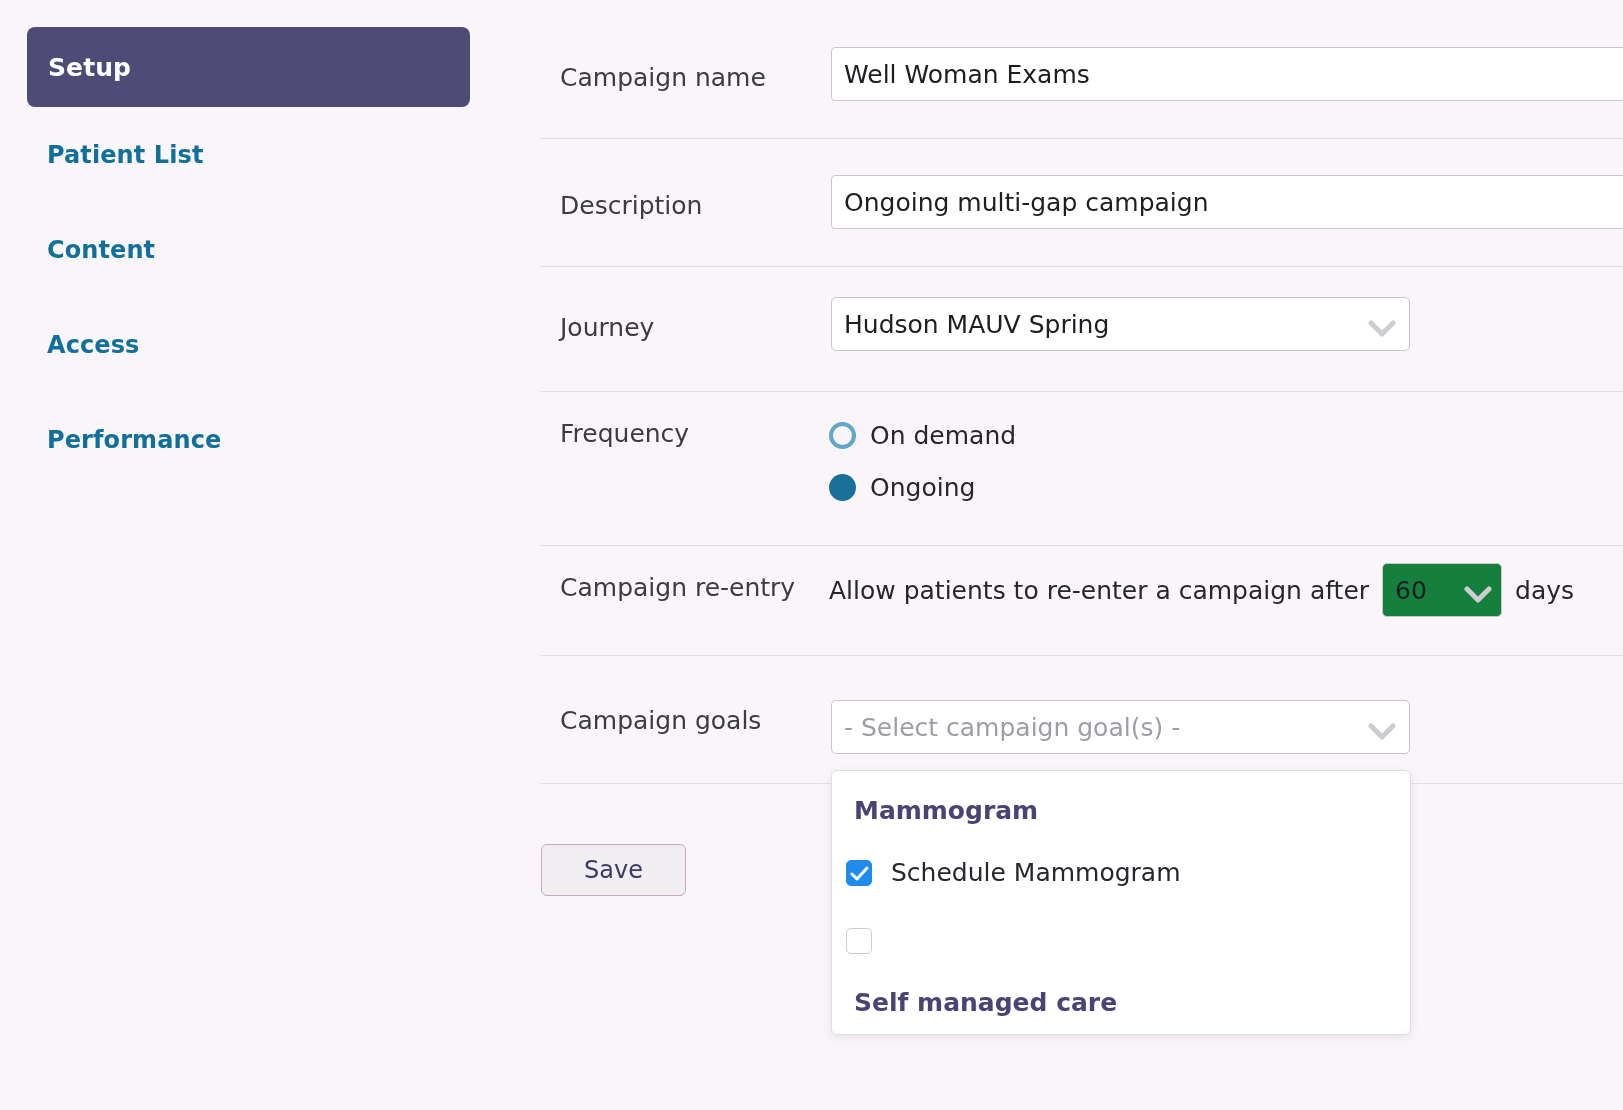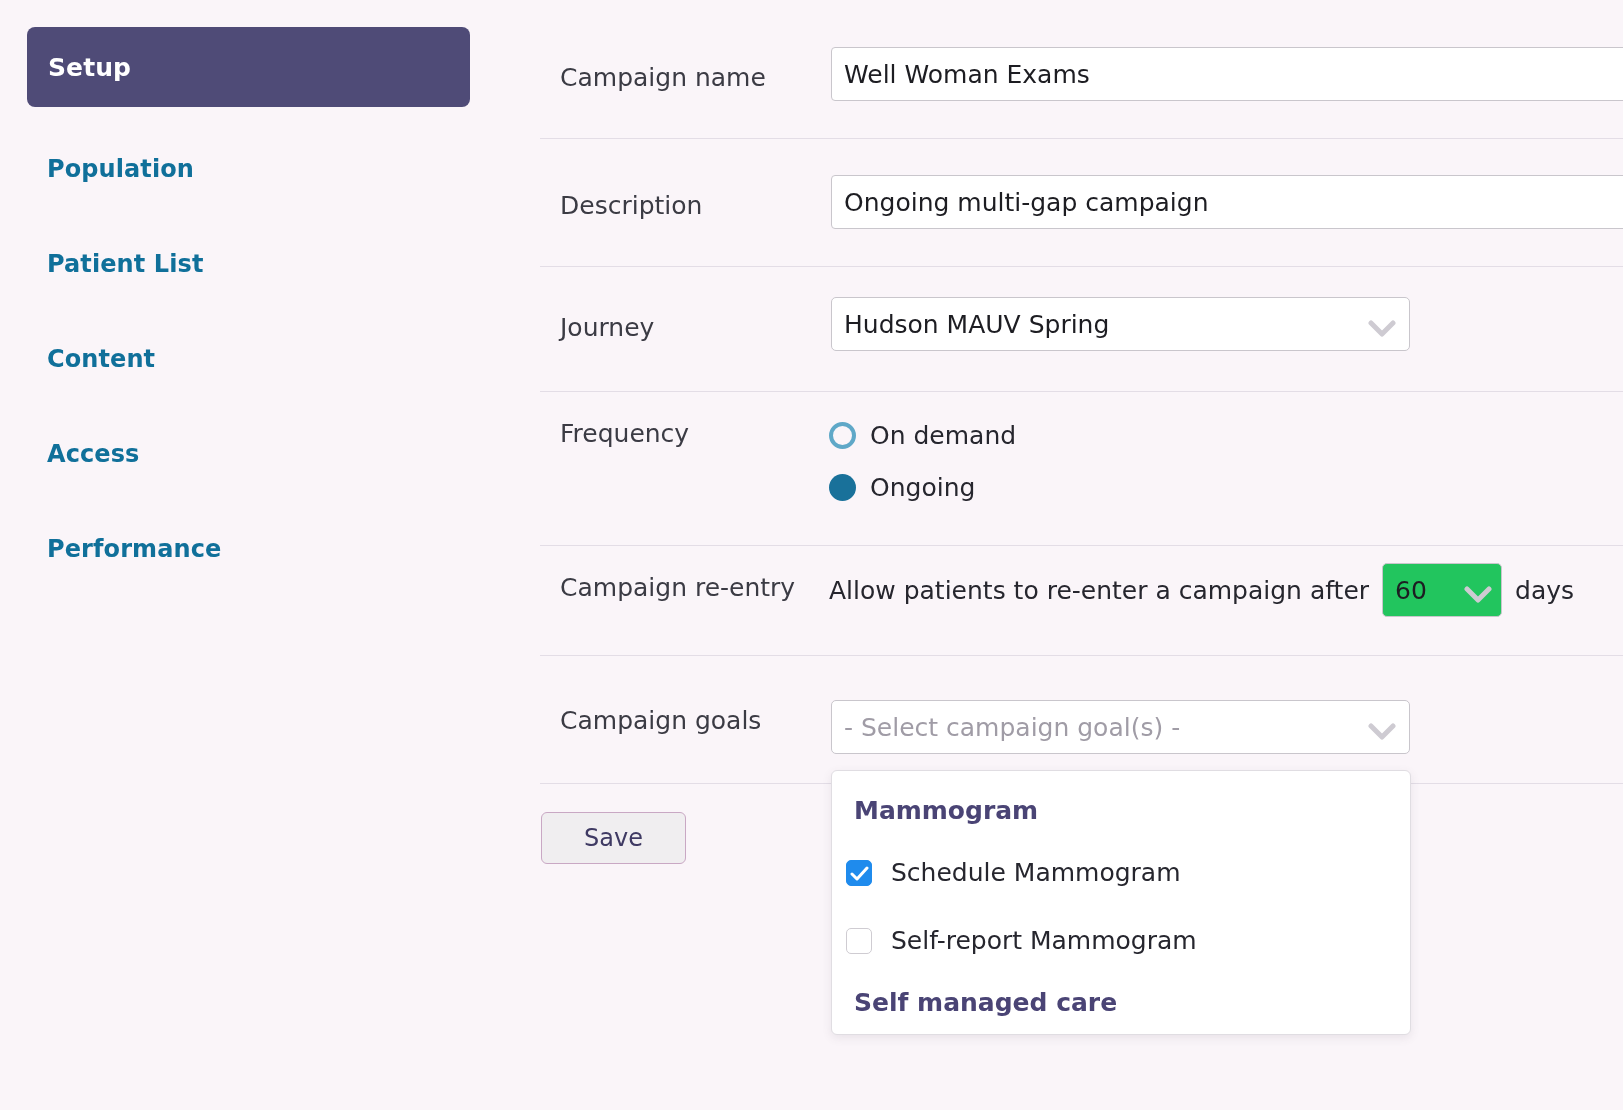--- a/index.html
+++ b/index.html
@@ -168,21 +168,21 @@
     display: flex;
     align-items: center;
     white-space: nowrap;
   }
   .reentry-text {
     font-size: 25px;
     color: #26262e;
   }
   .mini-select {
     box-sizing: border-box;
-    background: #22c55e;
+    background: #15803d;
     border: 1px solid #c9c6cc;
     border-radius: 5px;
     width: 120px;
     height: 54px;
     display: flex;
     align-items: center;
     padding: 0 8px 0 12px;
     margin: 0 13px;
     color: #1d1d22;
     font-size: 25px;
@@ -266,23 +266,20 @@
 <body>
 
 <div class="page">
 
   <nav class="sidebar">
 
     <div class="nav-item-active">
       <span class="nav-label">Setup</span>
     </div>
 
-    <div class="nav-item" id="nav-population">
-      <span class="nav-label">Population</span>
-    </div>
 
     <div class="nav-item">
       <span class="nav-label">Patient List</span>
     </div>
 
     <div class="nav-item">
       <span class="nav-label">Content</span>
     </div>
 
     <div class="nav-item">
@@ -351,40 +348,39 @@
     <div class="select-box" style="left:321px; top:700px; width:579px;">
       <span class="sel-placeholder">- Select campaign goal(s) -</span>
       <span class="chev">
         <svg width="30" height="18" viewBox="0 0 30 18">
           <path d="M4 3 L15 14 L26 3" stroke="#cecbd2" stroke-width="5" fill="none" stroke-linecap="round" stroke-linejoin="round"></path>
         </svg>
       </span>
     </div>
     <div class="divider" style="top:783px;"></div>
 
-    <div class="save-btn" style="left:31px; top:812px;">Save</div>
+    <div class="save-btn" style="left:31px; top:844px;">Save</div>
 
     <div class="dropdown-panel" style="left:321px; top:770px;">
 
       <div class="dd-group-header">Mammogram</div>
 
       <div class="dd-spacer"></div>
 
       <div class="dd-option">
         <span class="cbox checked">
           <svg width="20" height="18" viewBox="0 0 20 18">
             <path d="M2 9 L7 14 L17 3" stroke="#ffffff" stroke-width="3" fill="none" stroke-linecap="round" stroke-linejoin="round"></path>
           </svg>
         </span>
         <span class="opt-label">Schedule Mammogram</span>
       </div>
 
       <div class="dd-option">
         <span class="cbox"></span>
-        <span class="opt-label">Self-report Mammogram</span>
       </div>
 
       <div class="dd-spacer"></div>
 
       <div class="dd-group-header">Self managed care</div>
 
     </div>
 
   </div>
 

